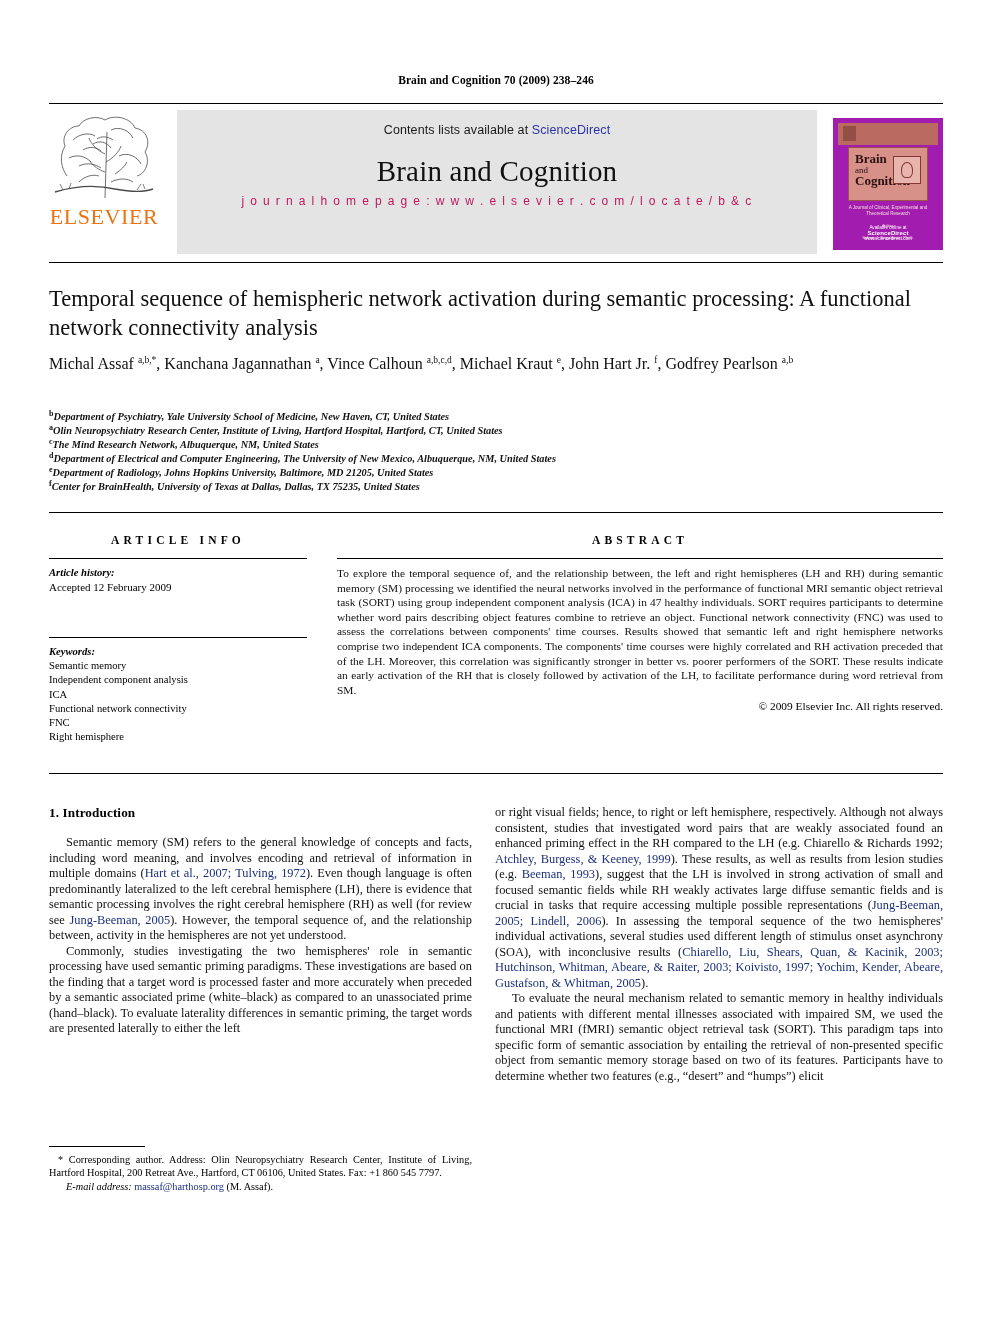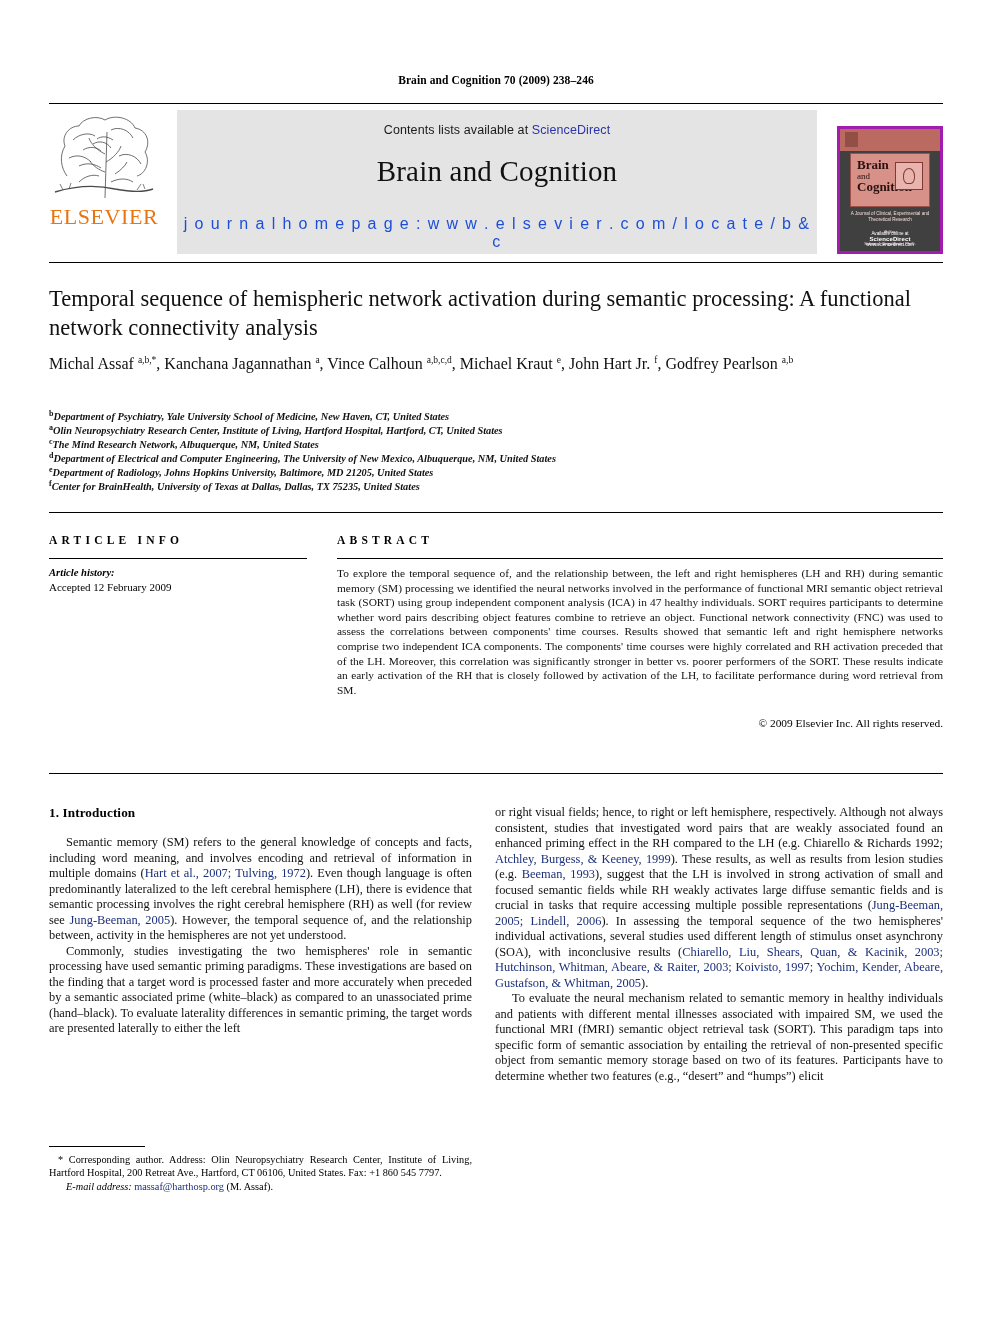--- a/index.html
+++ b/index.html
@@ -93,33 +93,33 @@
   }
   .banner .jtitle {
     font-family: "Liberation Serif", serif;
     font-size: 29px;
     margin-top: 18px;
     letter-spacing: 0.2px;
     color: #111;
   }
   .banner .homepage {
     font-family: "Liberation Sans", sans-serif;
-    font-size: 16px;
-    margin-top: 27px;
+    font-size: 12px;
+    margin-top: 6px;
     letter-spacing: 1.4px;
-    color: #1d4ed8;
+    color: #be185d;
   }
   .cover {
     position: absolute;
     right: 0px;
-    top: 22px;
+    top: 14px;
     width: 100px;
     height: 122px;
-    border: 3px solid #a21caf;
-    background: #404040;
+    border: 5px solid #a21caf;
+    background: #a21caf;
     overflow: hidden;
   }
   .cover-top {
     height: 22px;
     background: #bb6a62;
     position: relative;
   }
   .cover-elsevier-mark {
     position: absolute;
     left: 5px;
@@ -284,20 +284,21 @@
     top: 534px;
     left: 337px;
     width: 606px;
   }
   .sec-head {
     font-family: "Liberation Serif", serif;
     font-size: 11.5px;
     font-weight: bold;
     letter-spacing: 4.2px;
     margin-bottom: 12px;
+    text-align: center;
   }
   .thin-rule {
     border-top: 0.8px solid #000;
     margin-bottom: 7px;
   }
   .info-label {
     font-size: 10.6px;
     font-style: italic;
     font-weight: bold;
     line-height: 14px;
@@ -316,21 +317,21 @@
   .abs-body {
     font-size: 11.4px;
     line-height: 14.6px;
     text-align: justify;
     color: #111;
   }
   .abs-copy {
     text-align: right;
     font-size: 11.4px;
     line-height: 15px;
-    margin-top: 19px;
+    margin-top: 2px;
   }
   .info-rule-bottom {
     position: absolute;
     top: 773px;
     left: 49px;
     width: 894px;
     border-top: 0.9px solid #000;
   }
 
   
@@ -488,20 +489,32 @@
     <div><sup>f</sup><span>Center for BrainHealth, University of Texas at Dallas, Dallas, TX 75235, United States</span></div>
   </div>
 
   <div class="info-rule-top"></div>
 
   <div class="info-col">
     <div class="sec-head">ARTICLE INFO</div>
     <div class="thin-rule"></div>
     <div class="info-label">Article history:</div>
     <div class="info-text">Accepted 12 February 2009</div>
+    <div class="kw-block">
+      <div class="thin-rule"></div>
+      <div class="info-label">Keywords:</div>
+      <div class="kw-list">
+        <div>Semantic memory</div>
+        <div>Independent component analysis</div>
+        <div>ICA</div>
+        <div>Functional network connectivity</div>
+        <div>FNC</div>
+        <div>Right hemisphere</div>
+      </div>
+    </div>
   </div>
 
   <div class="abs-col">
     <div class="sec-head">ABSTRACT</div>
     <div class="thin-rule"></div>
     <div class="abs-body">To explore the temporal sequence of, and the relationship between, the left and right hemispheres (LH and RH) during semantic memory (SM) processing we identified the neural networks involved in the performance of functional MRI semantic object retrieval task (SORT) using group independent component analysis (ICA) in 47 healthy individuals. SORT requires participants to determine whether word pairs describing object features combine to retrieve an object. Functional network connectivity (FNC) was used to assess the correlations between components' time courses. Results showed that semantic left and right hemisphere networks comprise two independent ICA components. The components' time courses were highly correlated and RH activation preceded that of the LH. Moreover, this correlation was significantly stronger in better vs. poorer performers of the SORT. These results indicate an early activation of the RH that is closely followed by activation of the LH, to facilitate performance during word retrieval from SM.</div>
     <div class="abs-copy">© 2009 Elsevier Inc. All rights reserved.</div>
   </div>
 
   <div class="info-rule-bottom"></div>

